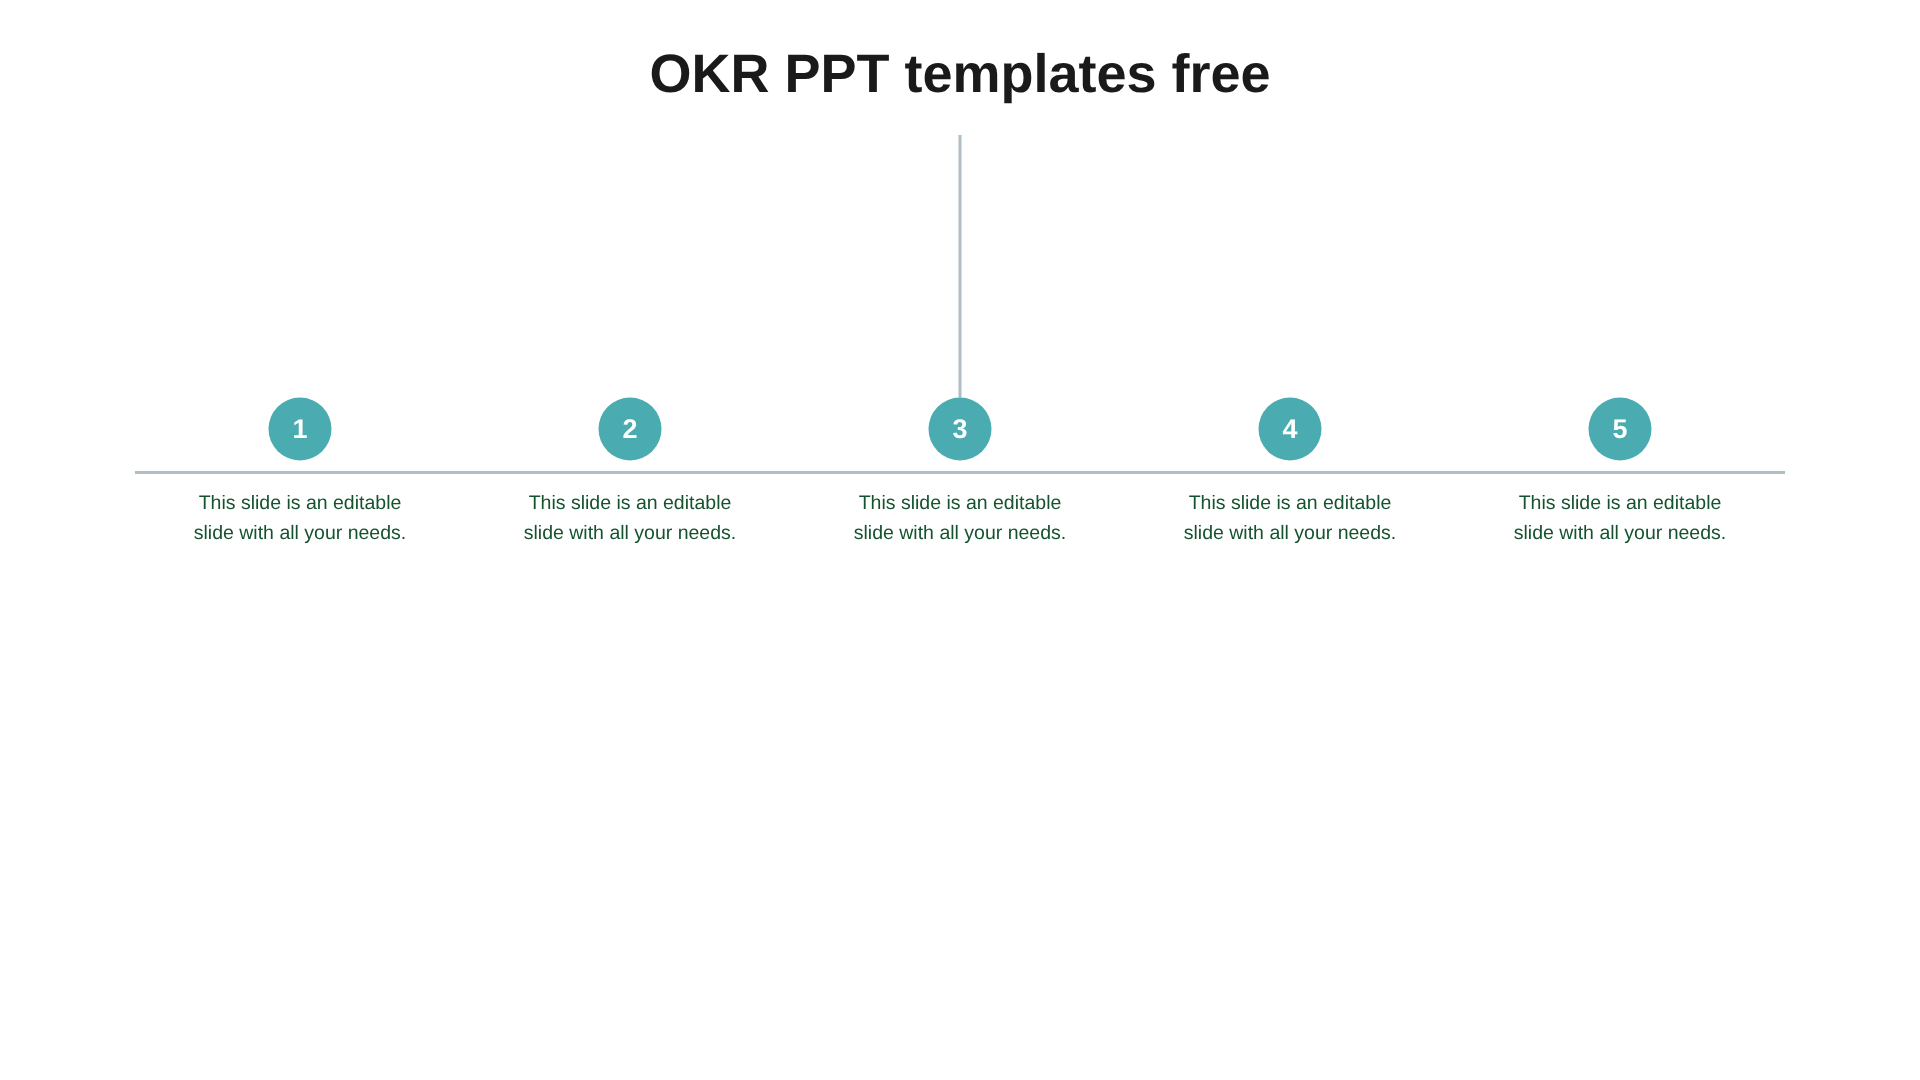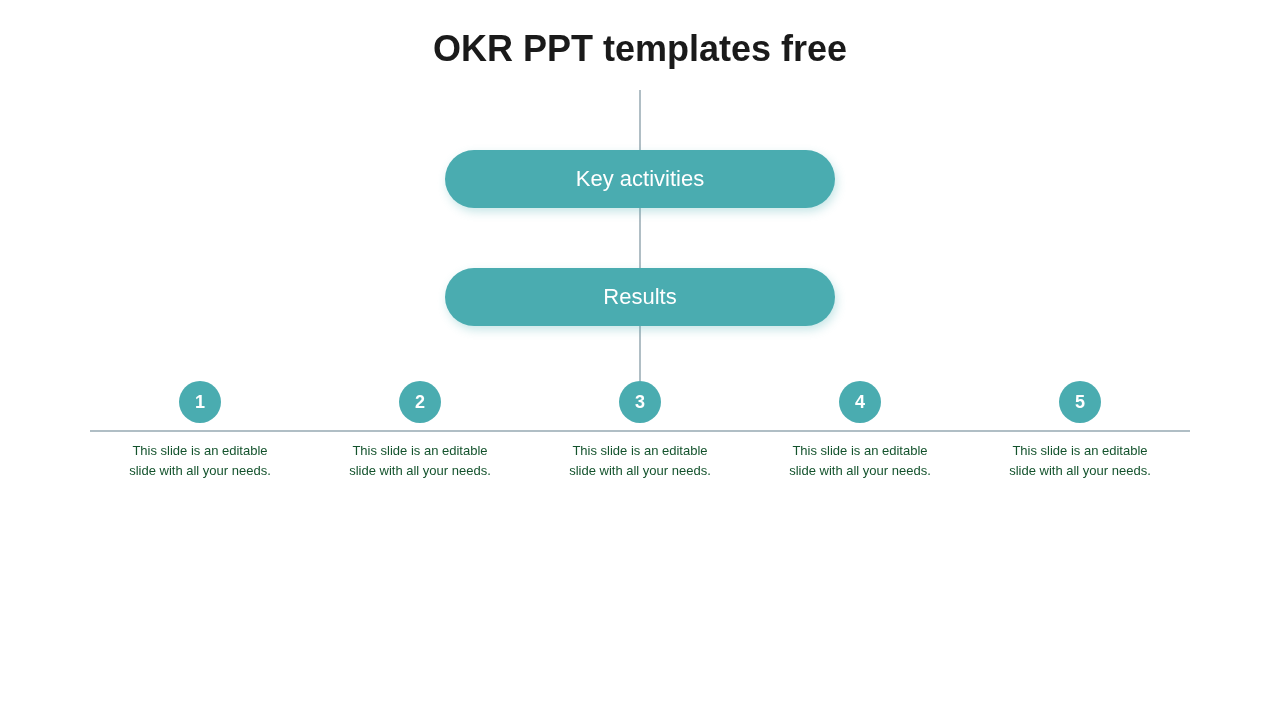--- a/index.html
+++ b/index.html
@@ -137,29 +137,23 @@
 </head>
 <body>
 
 <h1 class="page-title">OKR PPT templates free</h1>
 
 <div class="main-content">
 
 
   <div class="vertical-connector"></div>
 
-  <div class="pill-button pill-key-activities">
-    <span>Key activities</span>
-  </div>
 
   <div class="vertical-connector"></div>
 
-  <div class="pill-button pill-results">
-    <span>Results</span>
-  </div>
 
   <div class="timeline-section">
     <div class="timeline-connector-top"></div>
     <div class="timeline-row">
       <div class="timeline-line"></div>
 
       <div class="timeline-item">
         <div class="timeline-circle">
           <span>1</span>
         </div>

